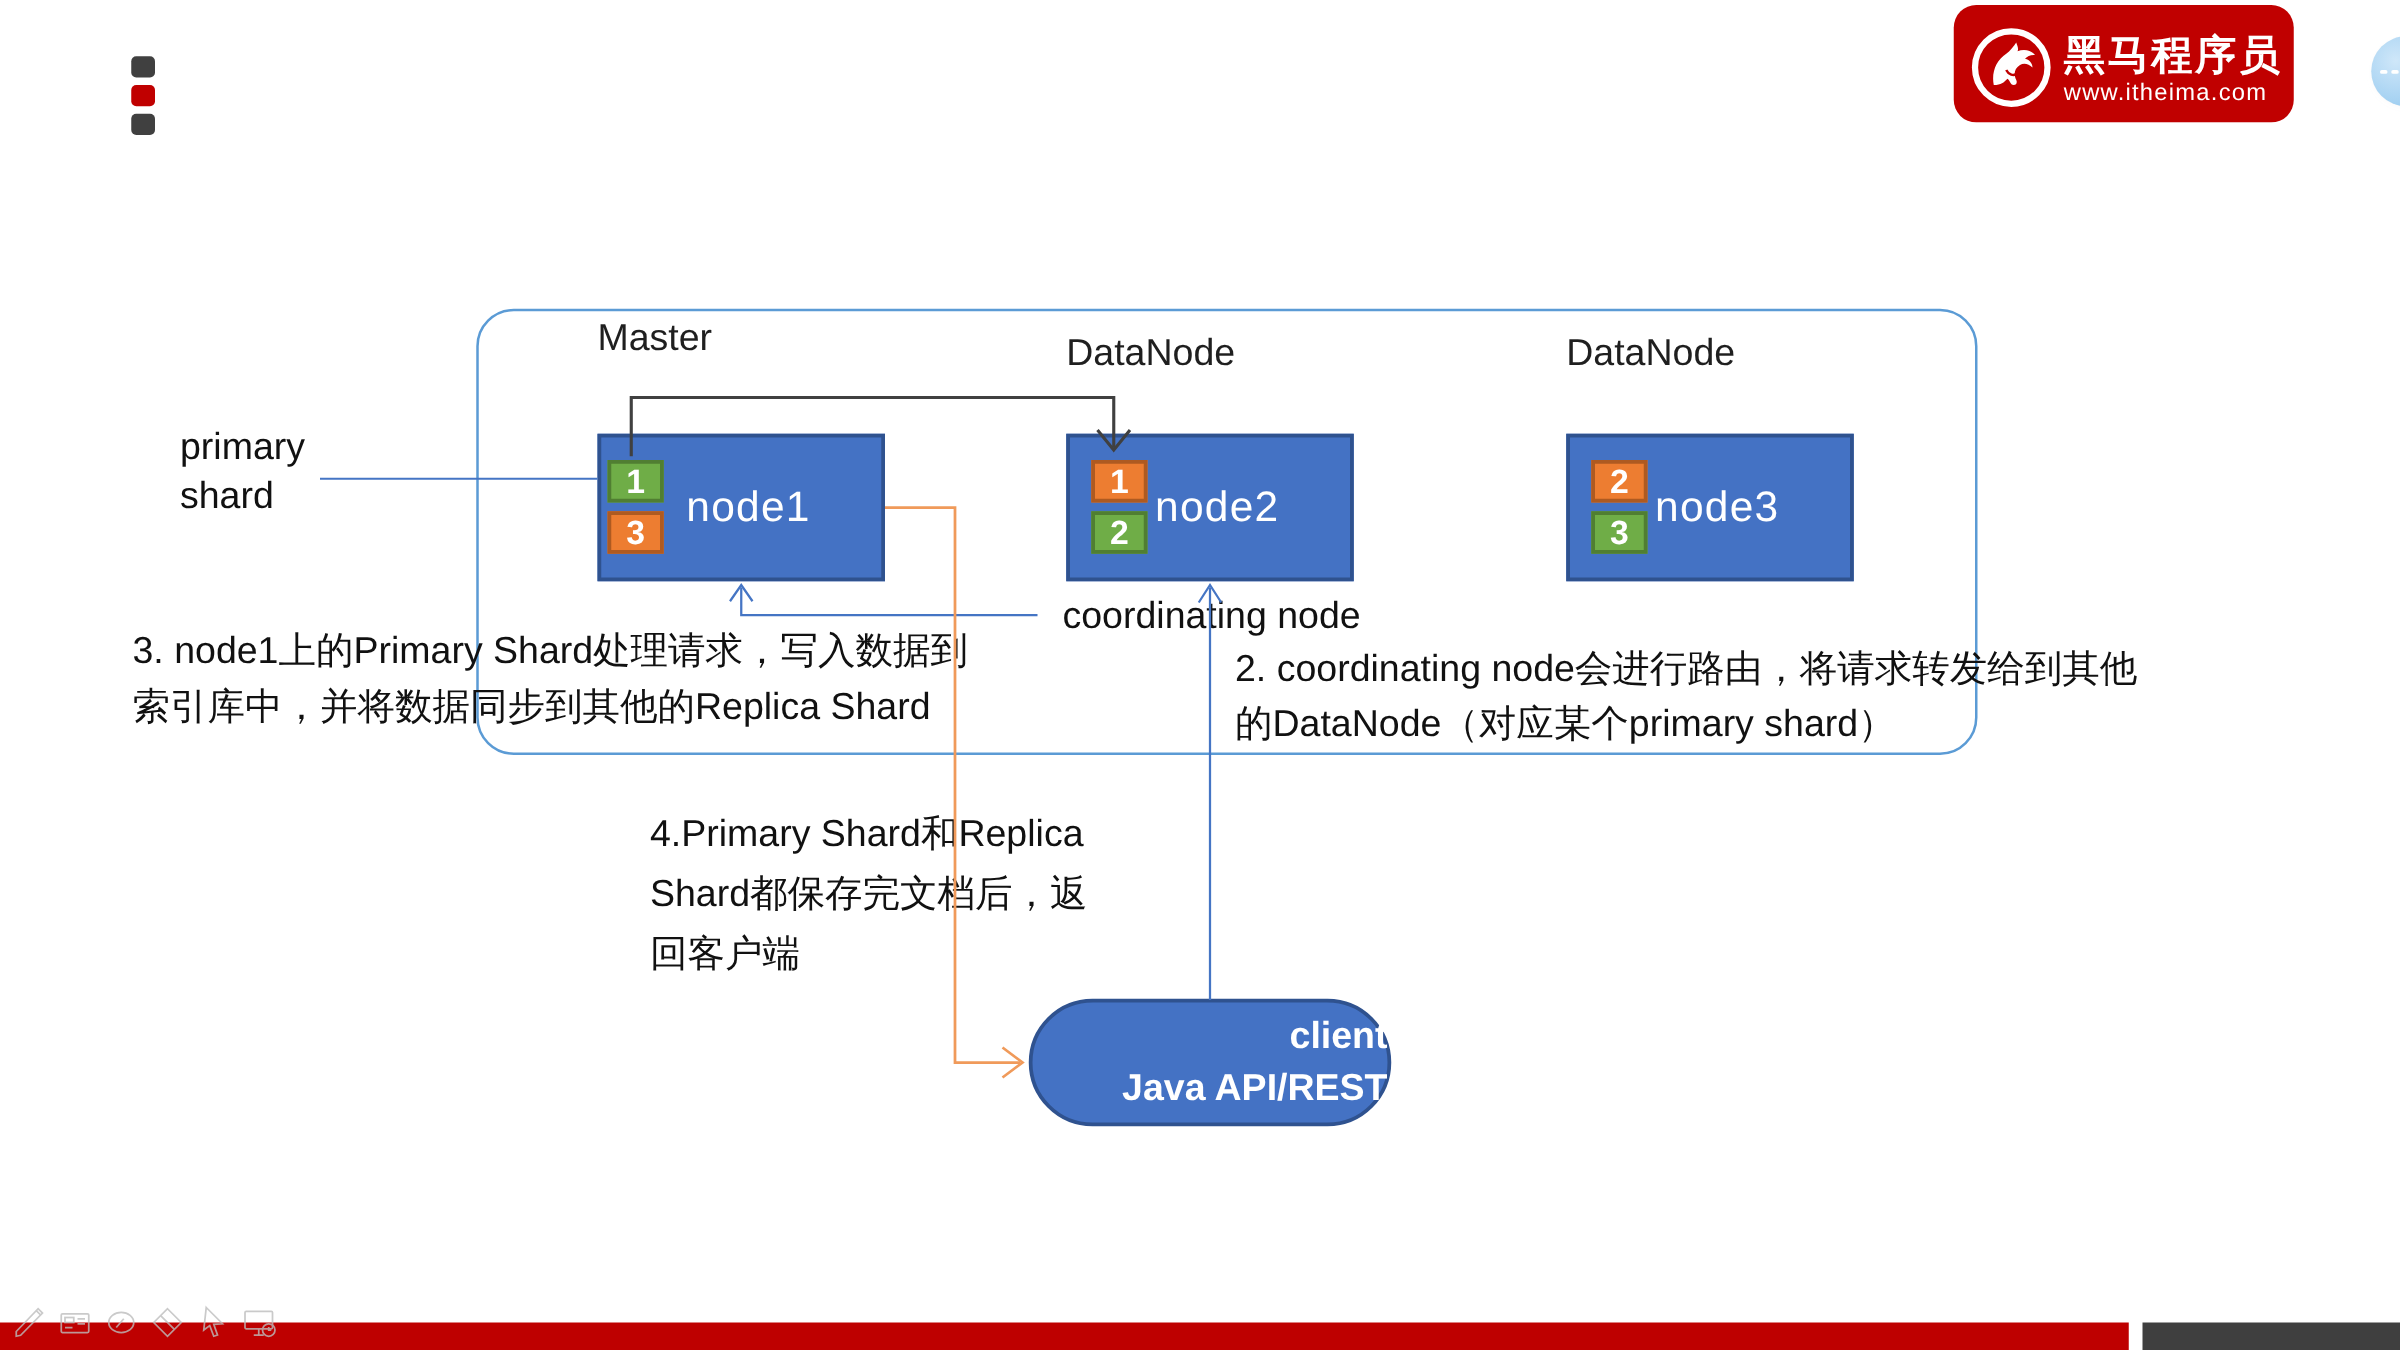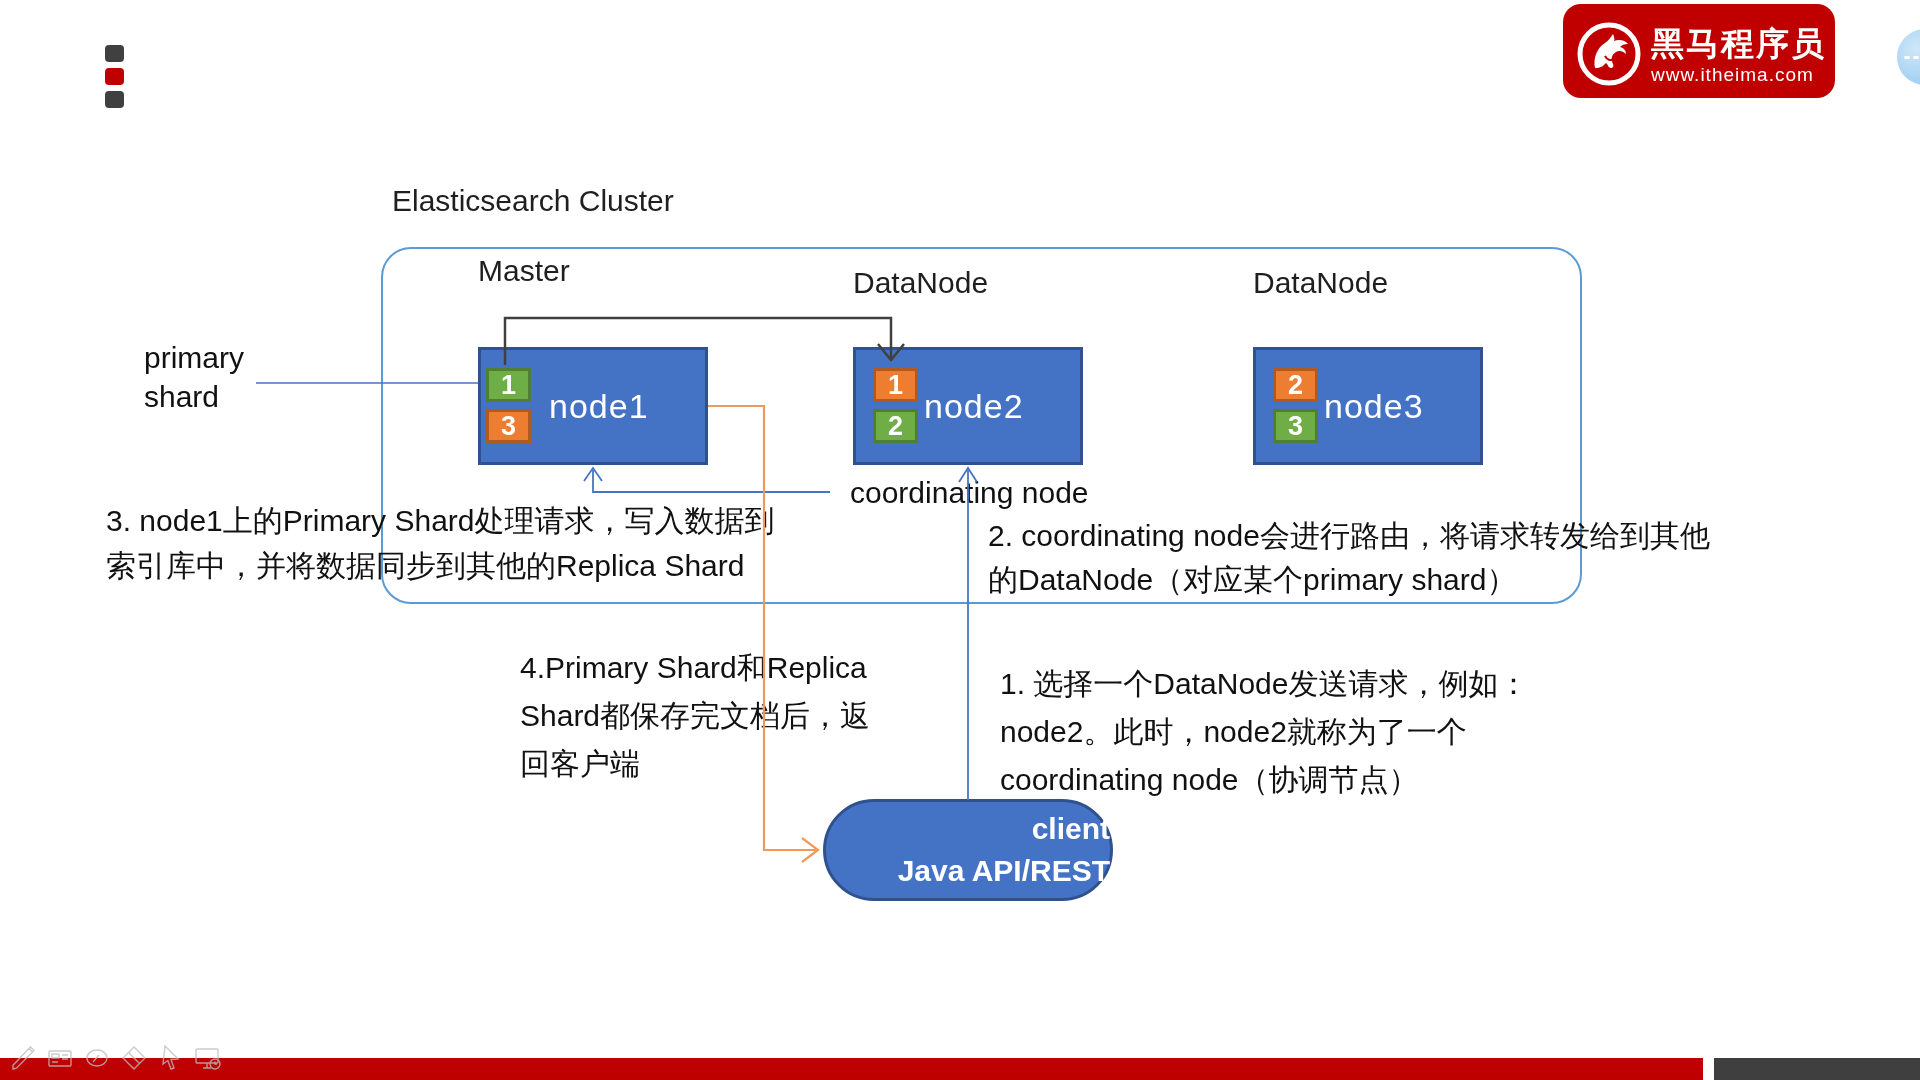--- a/index.html
+++ b/index.html
@@ -101,21 +101,20 @@
     <div class="brand-url">www.itheima.com</div>
     <div class="divider"></div>
     <div class="tagline">传智播客旗下高端IT教育品牌</div>
   </div>
 
   <div class="assist">
     <i></i>
       <i></i>
   </div>
 
-  <div class="cluster-label">Elasticsearch Cluster</div>
   <div class="cluster-box"></div>
 
   <div class="role-label" style="left:478px;top:254px;">Master</div>
   <div class="role-label" style="left:853px;top:266px;">DataNode</div>
   <div class="role-label" style="left:1253px;top:266px;">DataNode</div>
 
   <div class="node" style="left:478px;">
     <span class="shard green" style="left:5px;top:18px;">1</span>
     <span class="shard orange" style="left:5px;top:59px;">3</span>
     <span class="node-label">node1</span>
@@ -137,23 +136,20 @@
 shard</div>
   <div class="pointer-label" style="left:836px;top:473px;white-space:nowrap;">coordinating node</div>
 
   <div class="note" style="left:106px;top:498px;line-height:45px;">3. node1上的Primary Shard处理请求，写入数据到
 索引库中，并将数据同步到其他的Replica Shard</div>
   <div class="note" style="left:988px;top:514px;line-height:44px;">2. coordinating node会进行路由，将请求转发给到其他
 的DataNode（对应某个primary shard）</div>
   <div class="note" style="left:520px;top:644px;line-height:48px;">4.Primary Shard和Replica
 Shard都保存完文档后，返
 回客户端</div>
-  <div class="note" style="left:1000px;top:660px;line-height:48px;">1. 选择一个DataNode发送请求，例如：
-node2。此时，node2就称为了一个
-coordinating node（协调节点）</div>
 
   <div class="client">
     <div>client</div>
     <div>Java API/REST</div>
   </div>
 
   <svg class="overlay" width="1920" height="1080" viewBox="0 0 1920 1080">
 
     <polyline class="ln thinblue" points="256,383 478,383"></polyline>
 

